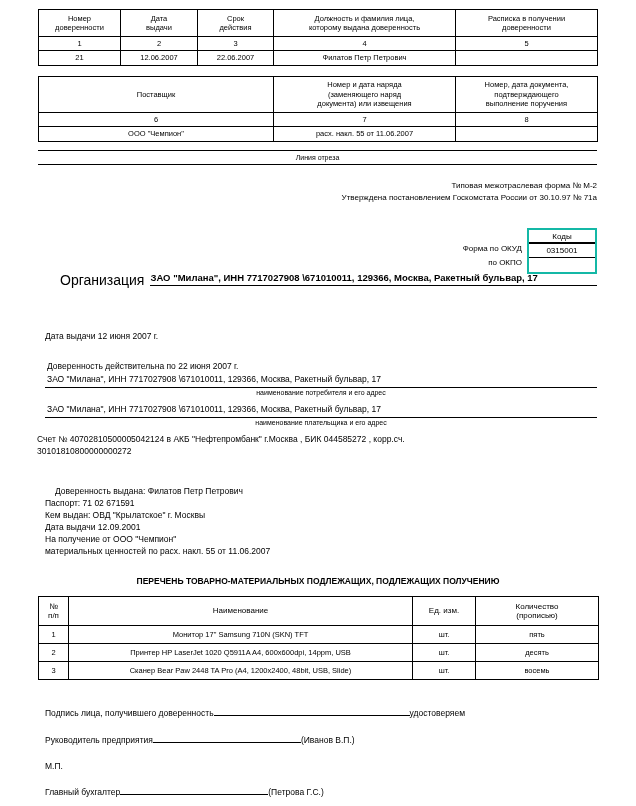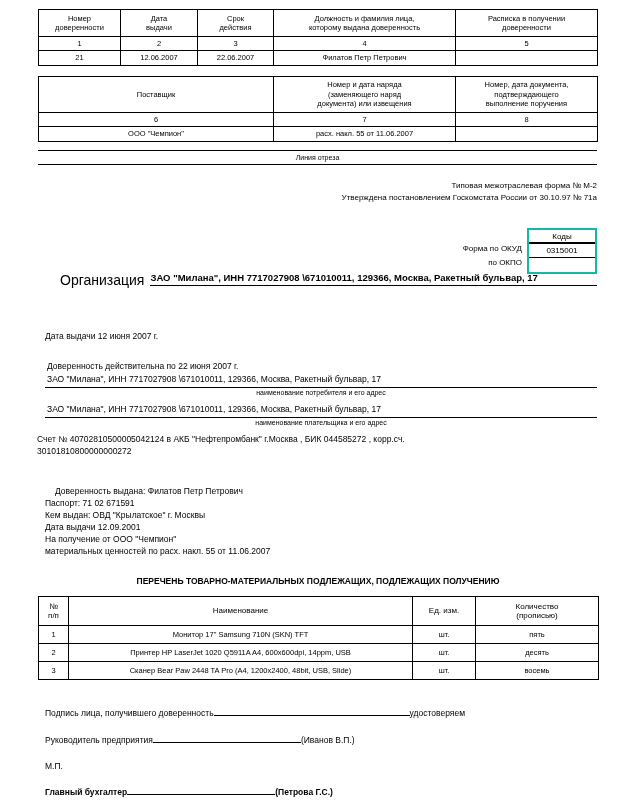--- a/index.html
+++ b/index.html
@@ -399,17 +399,17 @@
   <div class="sig-line" style="left:45px; top:733px;">
     <span>Руководитель предприятия</span><span class="rule r2"></span><span>(Иванов В.П.)</span>
   </div>
 
   <div class="sig-line" style="left:45px; top:706px;">
     <span>Подпись лица, получившего доверенность</span><span class="rule r1"></span><span>удостоверяем</span>
   </div>
 
   <div class="sig-line" style="left:45px; top:760px;">М.П.</div>
 
-  <div class="sig-line" style="left:45px; top:785px;font-weight:bold;">
+  <div class="sig-line" style="left:45px; top:785px;">
     <span>Главный бухгалтер</span><span class="rule r3"></span><span>(Петрова Г.С.)</span>
   </div>
 
 </div>
 
 </body></html>

